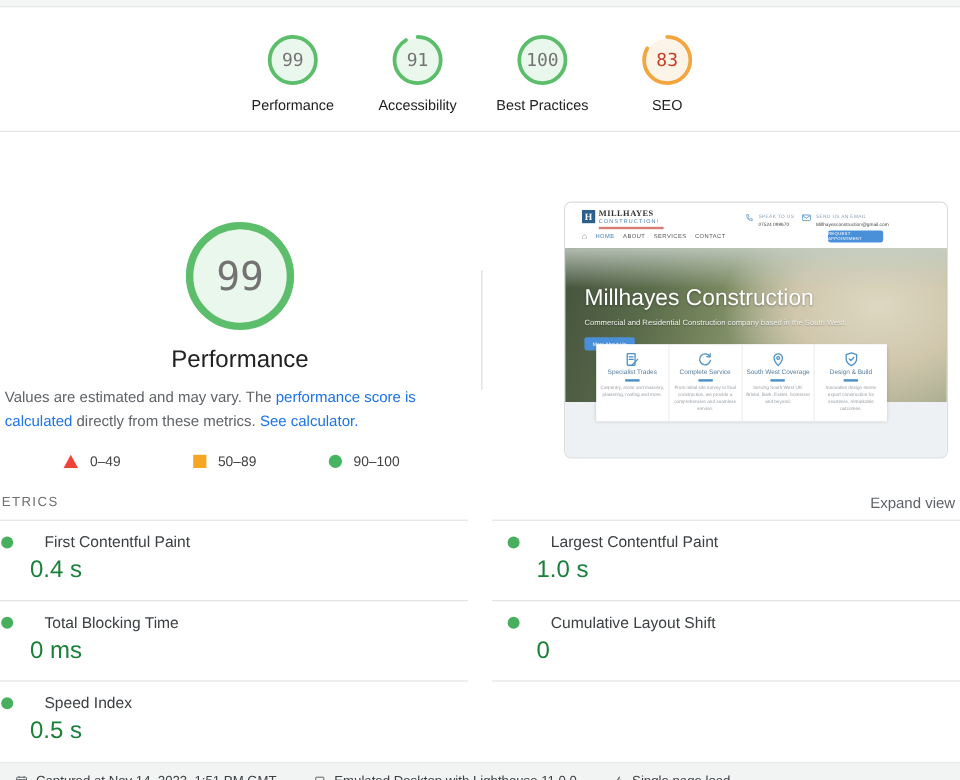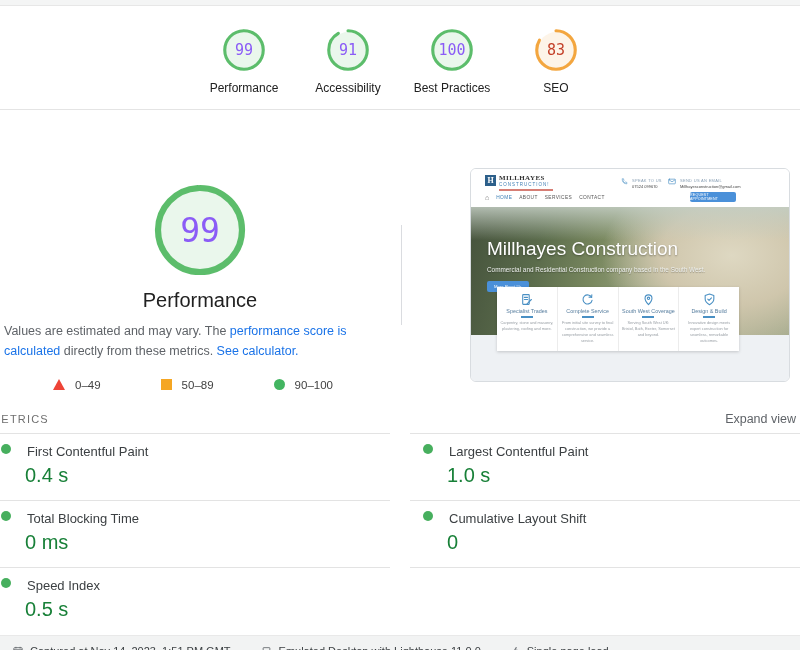--- a/index.html
+++ b/index.html
@@ -24,21 +24,21 @@
   .sm .gauge-score { font-size:15px; }
   .lg .gauge-wrap, .lg svg { width:96px; height:96px; }
   .lg .gauge-score { font-size:33px; }
   .gauge-bg { stroke:none; }
   .gauge-arc { fill:none; stroke-linecap:round;
     transform:rotate(-90deg); transform-origin:24px 24px; }
   .sm .gauge-arc { stroke-width:3.4; }
   .lg .gauge-arc { stroke-width:3.1; }
   .pass .gauge-bg { fill:#eaf7ec; }
   .pass .gauge-arc { stroke:#5cbd6b; }
-  .pass .gauge-score { color:#8b5cf6; }
+  .pass .gauge-score { color:#737373; }
   .average .gauge-bg { fill:#fdf4e8; }
   .average .gauge-arc { stroke:#f3a63f; }
   .average .gauge-score { color:#c33f27;text-align:right; }
   .score-label { margin-top:9px; font-size:12px; color:#212121; }
 
   
   .summary-left { position:absolute; left:0; top:110px; width:400px;
     display:flex; flex-direction:column; align-items:center; }
   .summary-left .gauge-block { margin-top:72px; }
   .perf-heading { margin-top:11px; font-size:20px; color:#212121; }
@@ -101,21 +101,21 @@
   .t-body-bg { position:absolute; left:0; top:166px; width:100%; height:48px; background:#eef1f4; }
 
   
   .metrics { position:absolute; left:-12px; top:404px; width:820px; }
   .metrics-header { position:relative; height:29px; }
   .metrics-title { position:absolute; left:3px; top:9px; font-size:11px; letter-spacing:1.2px;
     color:#6f6f6f; }
   .expand-btn { position:absolute; right:12px; top:8px; font-size:12.5px; color:#5f6368; cursor:pointer; }
   .metrics-grid { display:grid; grid-template-columns:402px 398px; column-gap:20px; }
   .metric-cell { border-top:1px solid #e3e3e3; padding:10px 0 13px 13px; }
-  .metric-head { display:flex; gap:16px; }
+  .metric-head { display:flex; align-items:center; gap:26px; }
   .metric-dot { width:10px; height:10px; border-radius:50%; background:#47af5e; flex:0 0 auto; }
   .metric-label { font-size:13px; color:#3c4043; }
   .metric-value { margin-top:5px; margin-left:24px; font-size:20px; color:#188038; }
 
   
   .footer-bar { position:absolute; left:0; top:635px; width:800px; height:30px;
     background:#f2f3f3; border-top:1px solid #e9e9e9; display:flex; align-items:flex-start;
     padding:9px 0 0 13px; gap:30px; }
   .footer-item { display:flex; align-items:flex-start; gap:7px; font-size:11px; color:#3c4043; }
   .footer-item svg { margin-top:1px; }

